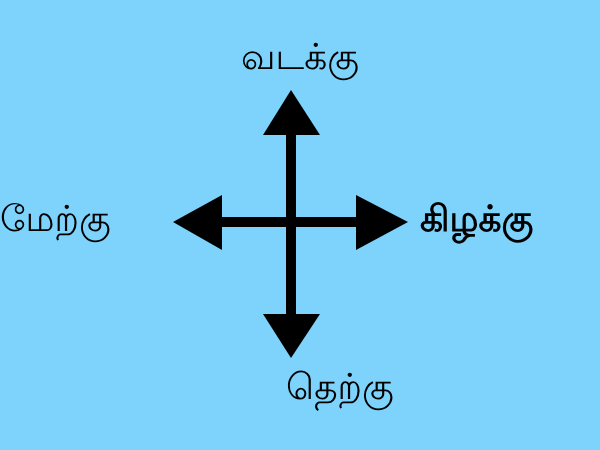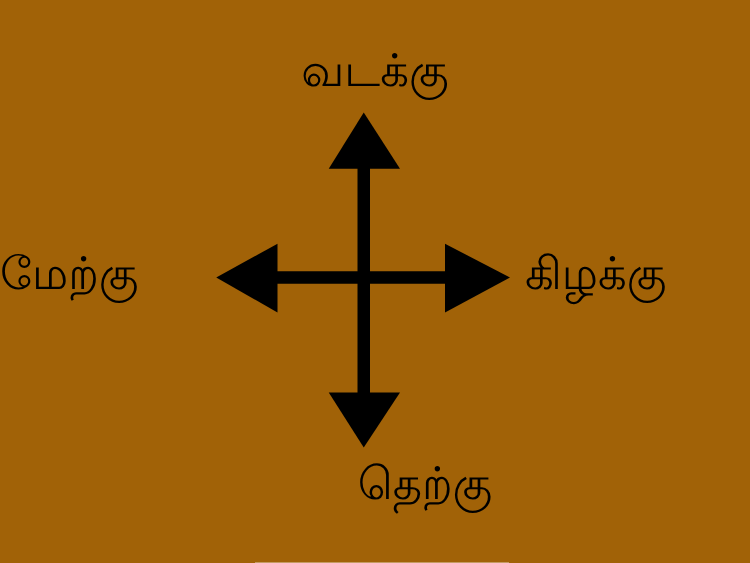--- a/index.html
+++ b/index.html
@@ -11,21 +11,21 @@
     width: 600px;
     height: 450px;
     background: #ffffff;
     font-family: "Liberation Sans", "DejaVu Sans", sans-serif;
     overflow: hidden;
   }
   #diagram-root {
     position: relative;
     width: 600px;
     height: 450px;
-    background: #a16207;
+    background: #7dd3fc;
   }
   #compass-arrows {
     position: absolute;
     left: 0;
     top: 0;
     width: 600px;
     height: 450px;
   }
   .dir-label {
     position: absolute;
@@ -52,20 +52,21 @@
   #label-west {
     left: 0;
     top: 198px;
     width: 164px;
   }
   #label-east {
     left: 420px;
     top: 198px;
     width: 180px;
     text-align: left;
+    font-weight: bold;
   }
 </style>
 </head>
 <body>
 
 <div id="diagram-root">
 
   <svg id="compass-arrows" viewBox="0 0 600 450" xmlns="http://www.w3.org/2000/svg">
 
     <rect x="286" y="133" width="10" height="184" fill="#000000"></rect>

